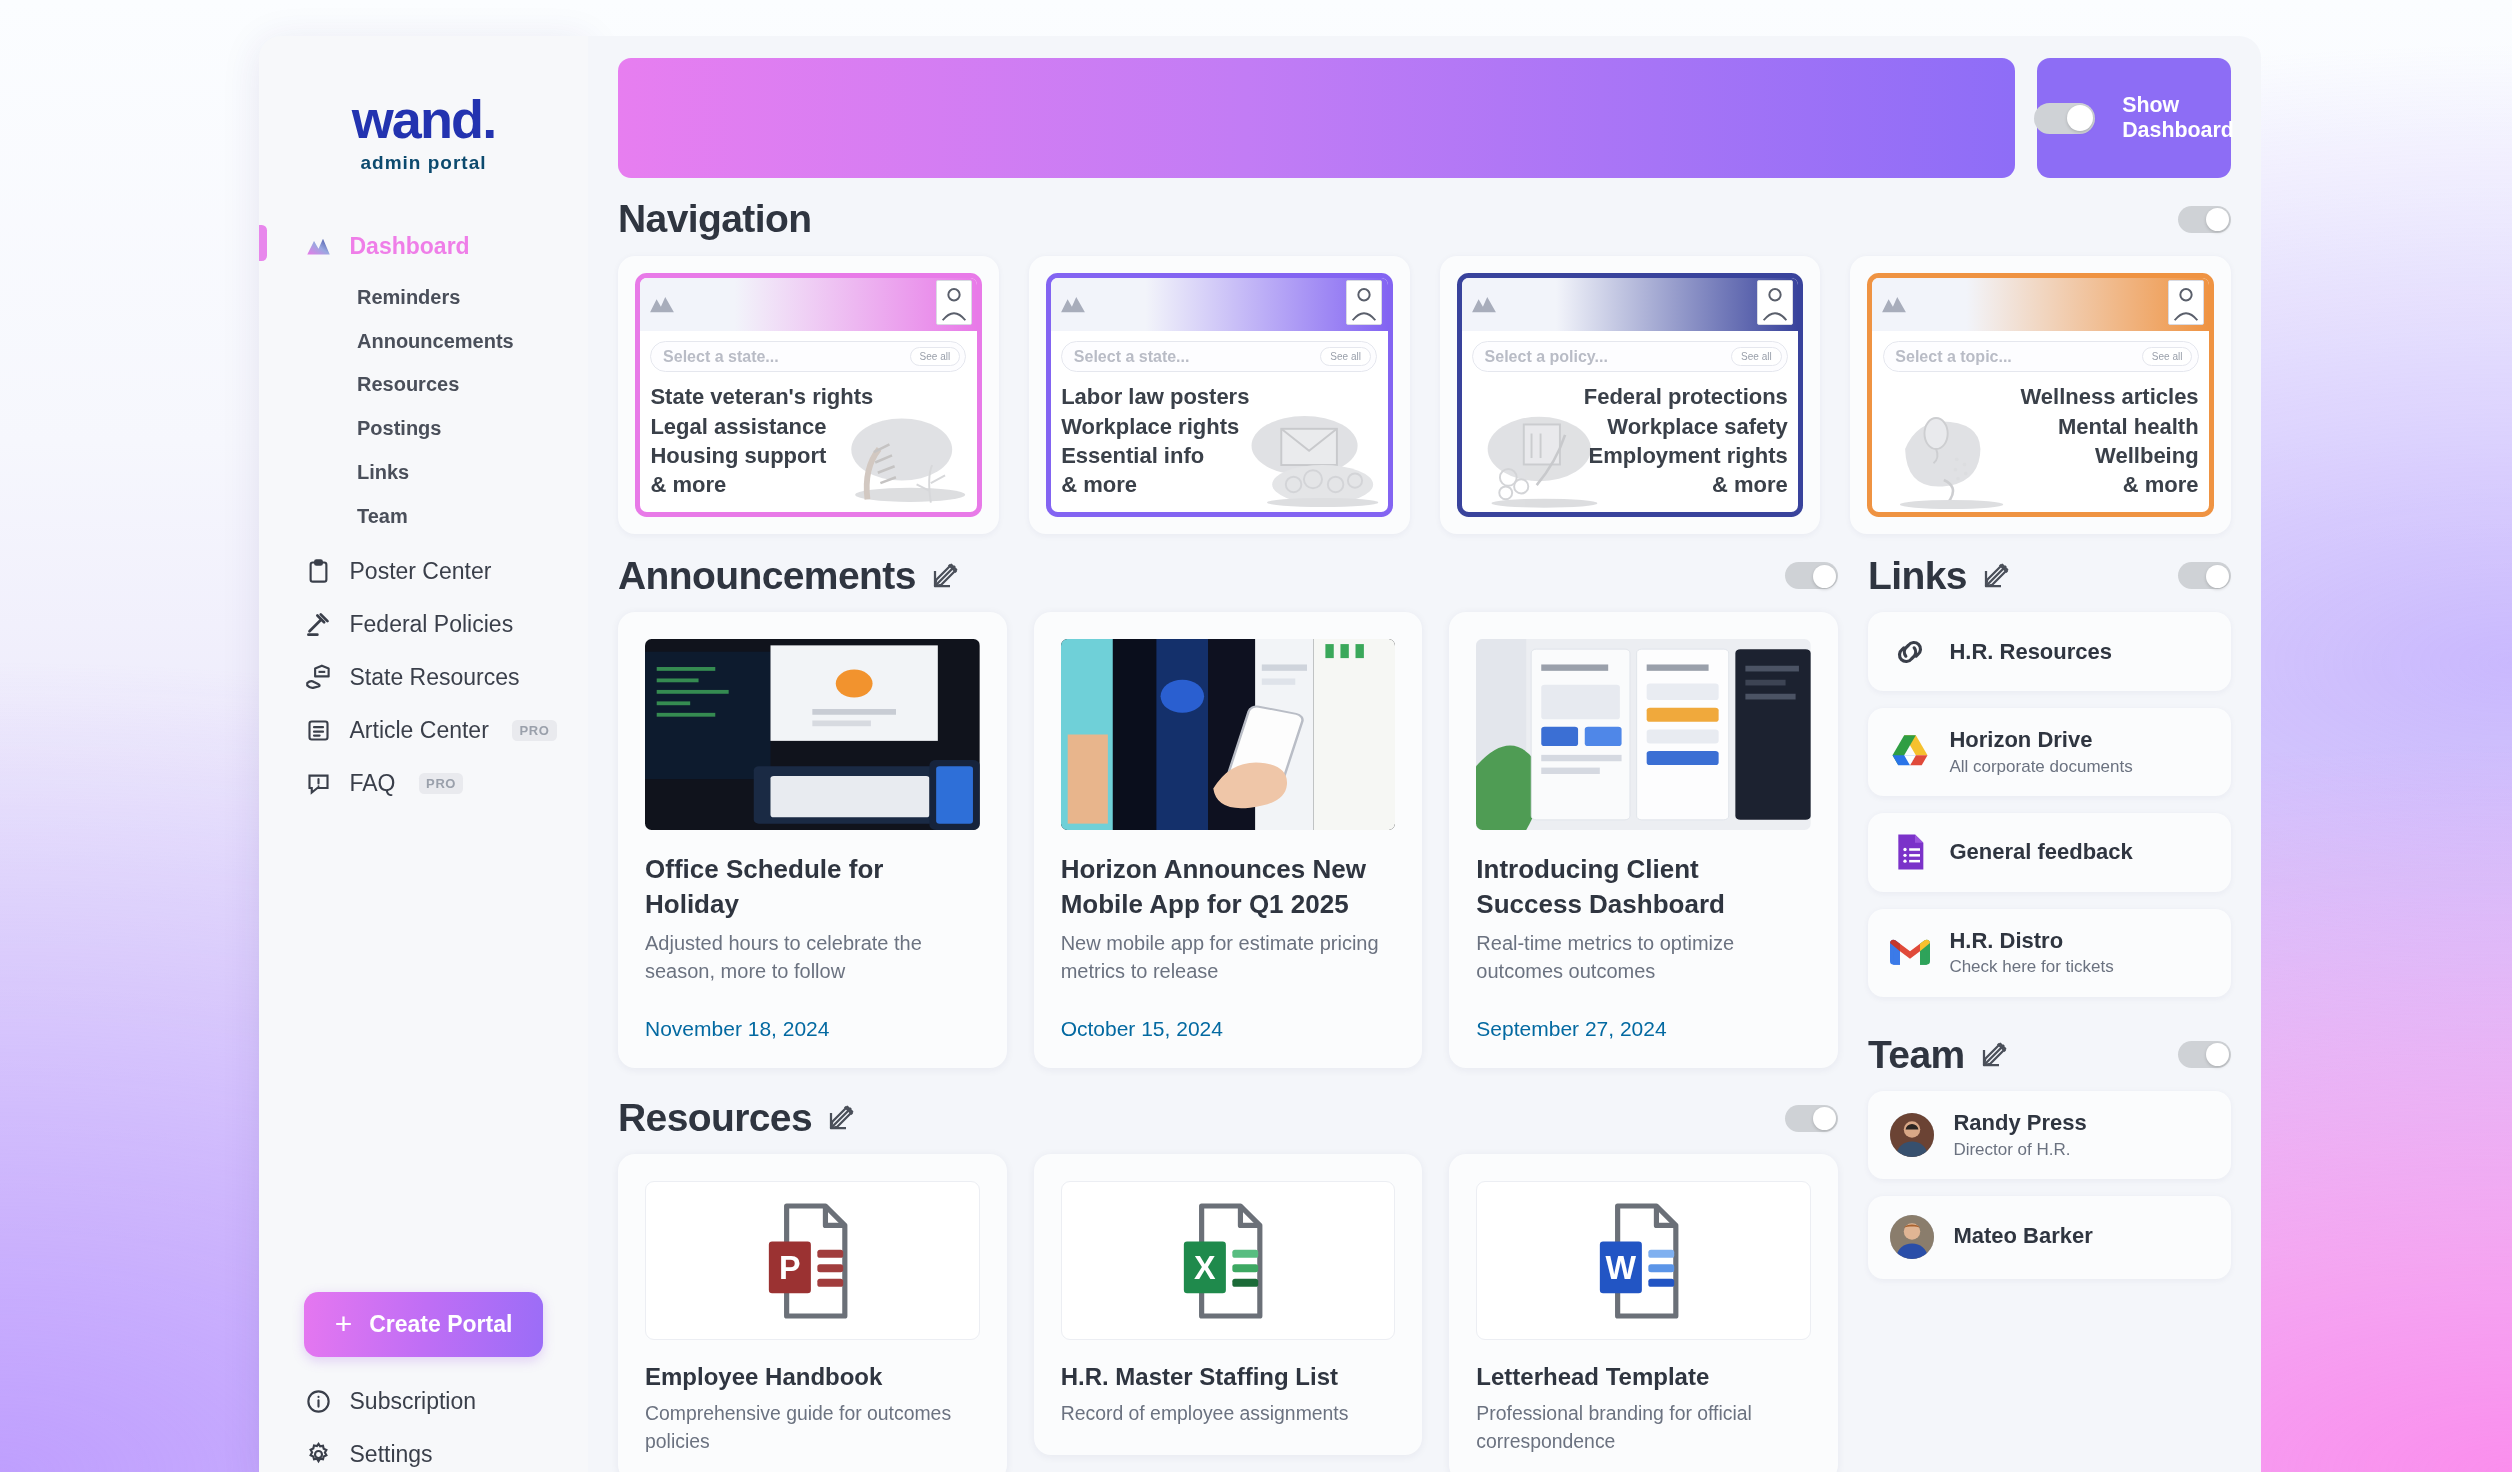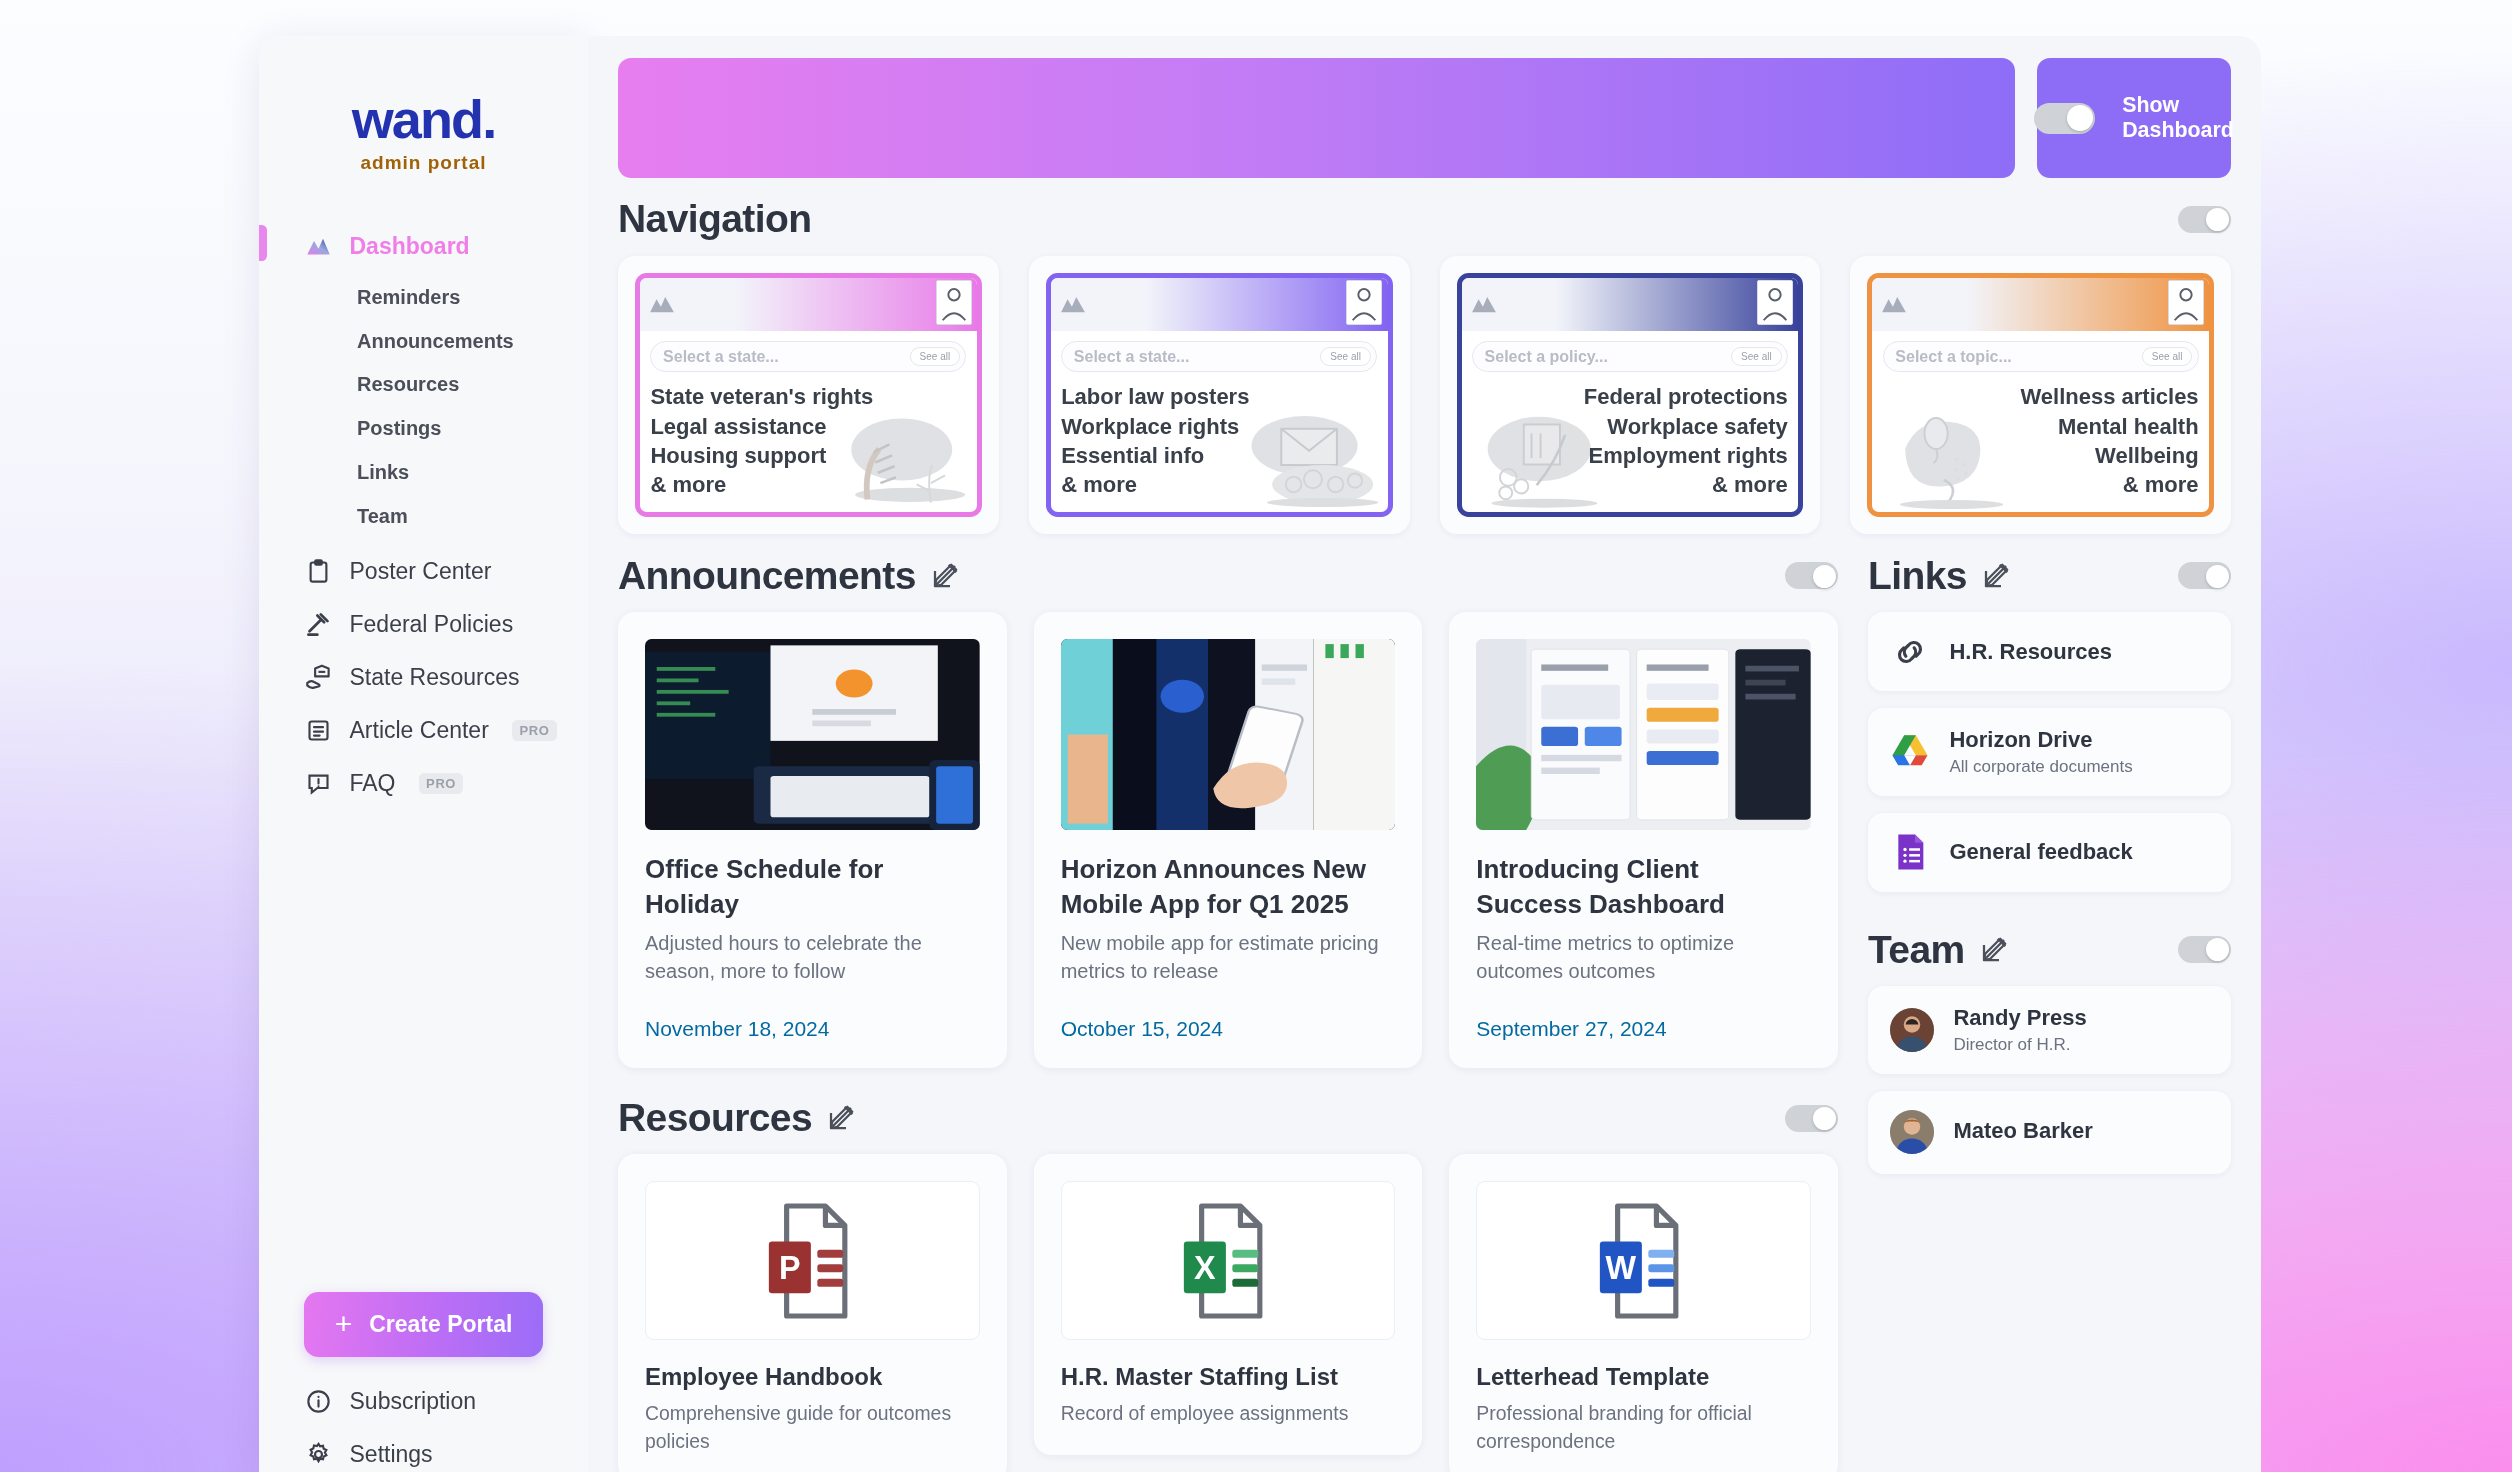--- a/index.html
+++ b/index.html
@@ -35,21 +35,21 @@
     flex-direction: column;
     padding: 39px 0 0 0;
     overflow: hidden;
   }
   .brand { text-align: center; padding: 19.4px 0 6.5px; }
   .brand-name {
     font-size: 54px; font-weight: 800; color: #2333b0;
     letter-spacing: -1.9px; line-height: .95;
   }
   .brand-sub {
-    font-size: 19px; color: #a16207; font-weight: 600;
+    font-size: 19px; color: #0c4a6e; font-weight: 600;
     letter-spacing: 1px; margin-top: 6.5px;
   }
   .nav { margin-top: 39px; }
   .nav-item {
     display: flex; align-items: center; gap: 17px;
     padding: 12.3px 0 12.3px 45px;
     font-size: 23px; color: #3a3f4a; font-weight: 500;
     position: relative; cursor: pointer;
   }
   .nav-item.active { color: #ef7ee8; font-weight: 700; }
@@ -776,20 +776,38 @@
                   <circle cx="18" cy="35" r="2"></circle>
                   <rect x="23" y="33.5" width="13" height="3"></rect>
                 </g>
               </svg>
           </span>
           <div class="link-texts">
             <div class="link-title">General feedback</div>
           </div>
         </div>
 
+        <div class="link-item">
+          <span class="link-icon">
+            <svg viewBox="0 0 48 36">
+                <path d="M4 4v28h8V14l12 9 12-9v18h8V4l-20 15Z" fill="#fff"></path>
+                <path d="M0 6a4 4 0 0 1 6.4-3.2L12 7v25H4a4 4 0 0 1-4-4Z" fill="#3b7ae8"></path>
+                <path d="M48 6a4 4 0 0 0-6.4-3.2L36 7v25h8a4 4 0 0 0 4-4Z" fill="#2ea35a"></path>
+                <path d="M12 7 24 16 36 7v9L24 25 12 16Z" fill="#e04a3a"></path>
+                <path d="M12 16v16H4V10Z" fill="#3b7ae8"></path>
+                <path d="M36 16v16h8V10Z" fill="#2ea35a"></path>
+                <path d="M0 6 12 16V7L6.4 2.8A4 4 0 0 0 0 6Z" fill="#c5372b"></path>
+                <path d="M48 6 36 16V7l5.6-4.2A4 4 0 0 1 48 6Z" fill="#f5c12e"></path>
+              </svg>
+          </span>
+          <div class="link-texts">
+            <div class="link-title">H.R. Distro</div>
+            <div class="link-sub">Check here for tickets</div>
+          </div>
+        </div>
 
         <div class="sec-head" style="margin-top:36px">
           <div class="sec-title-wrap">
             <div class="sec-title">Team</div>
             <span class="edit-ico">
               <svg viewBox="0 0 24 24" fill="none" stroke="#4a4f59" stroke-width="1.8" stroke-linejoin="round">
                   <path d="M4 8v12h12"></path>
                   <path d="M4 20 L20 4"></path>
                   <path d="M15 3 l6 6"></path>
                   <path d="M4 20 l1-5 12-12 4 4 -12 12 Z"></path>

